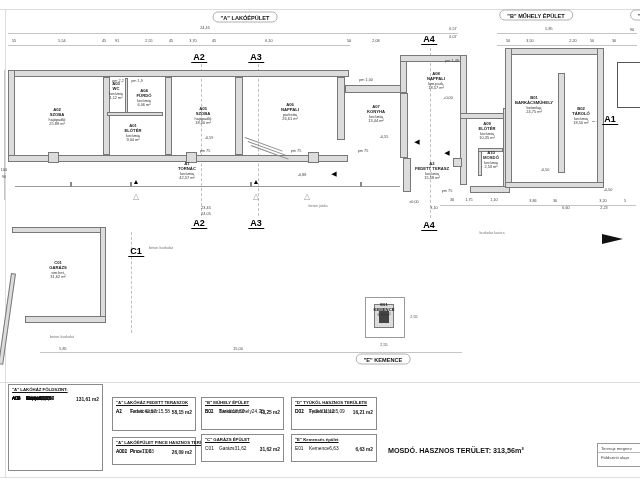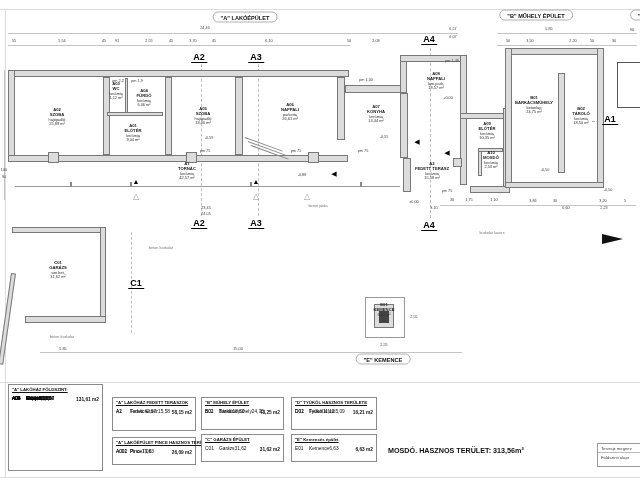--- a/index.html
+++ b/index.html
@@ -132,21 +132,21 @@
   </div>
 
 <div>
 
 <div class="marker" style="position: absolute; left: 199px; top: 52px;"><span>A2</span></div>
     <div class="marker" style="position: absolute; left: 256px; top: 52px;"><span>A3</span></div>
     <div class="marker" style="position: absolute; left: 429px; top: 34px;"><span>A4</span></div>
     <div class="marker" style="position: absolute; left: 199px; top: 218px;"><span>A2</span></div>
     <div class="marker" style="position: absolute; left: 256px; top: 218px;"><span>A3</span></div>
     <div class="marker" style="position: absolute; left: 429px; top: 220px;"><span>A4</span></div>
-    <div class="marker" style="position: absolute; left: 136px; top: 246px; margin-top: 32px;"><span>C1</span></div>
+    <div class="marker" style="position: absolute; left: 136px; top: 246px;"><span>C1</span></div>
     <div class="marker" style="position: absolute; left: 610px; top: 114px;"><span>A1</span></div>
   </div>
 
 <div>
 
 <div class="room" style="position: absolute; left: 57px; top: 118px;">
     <div class="rc">A02</div>
     <div class="rn">SZOBA</div>
     <div class="rm">hajópadló</div>
     <div class="ra">25,89 m²</div>

